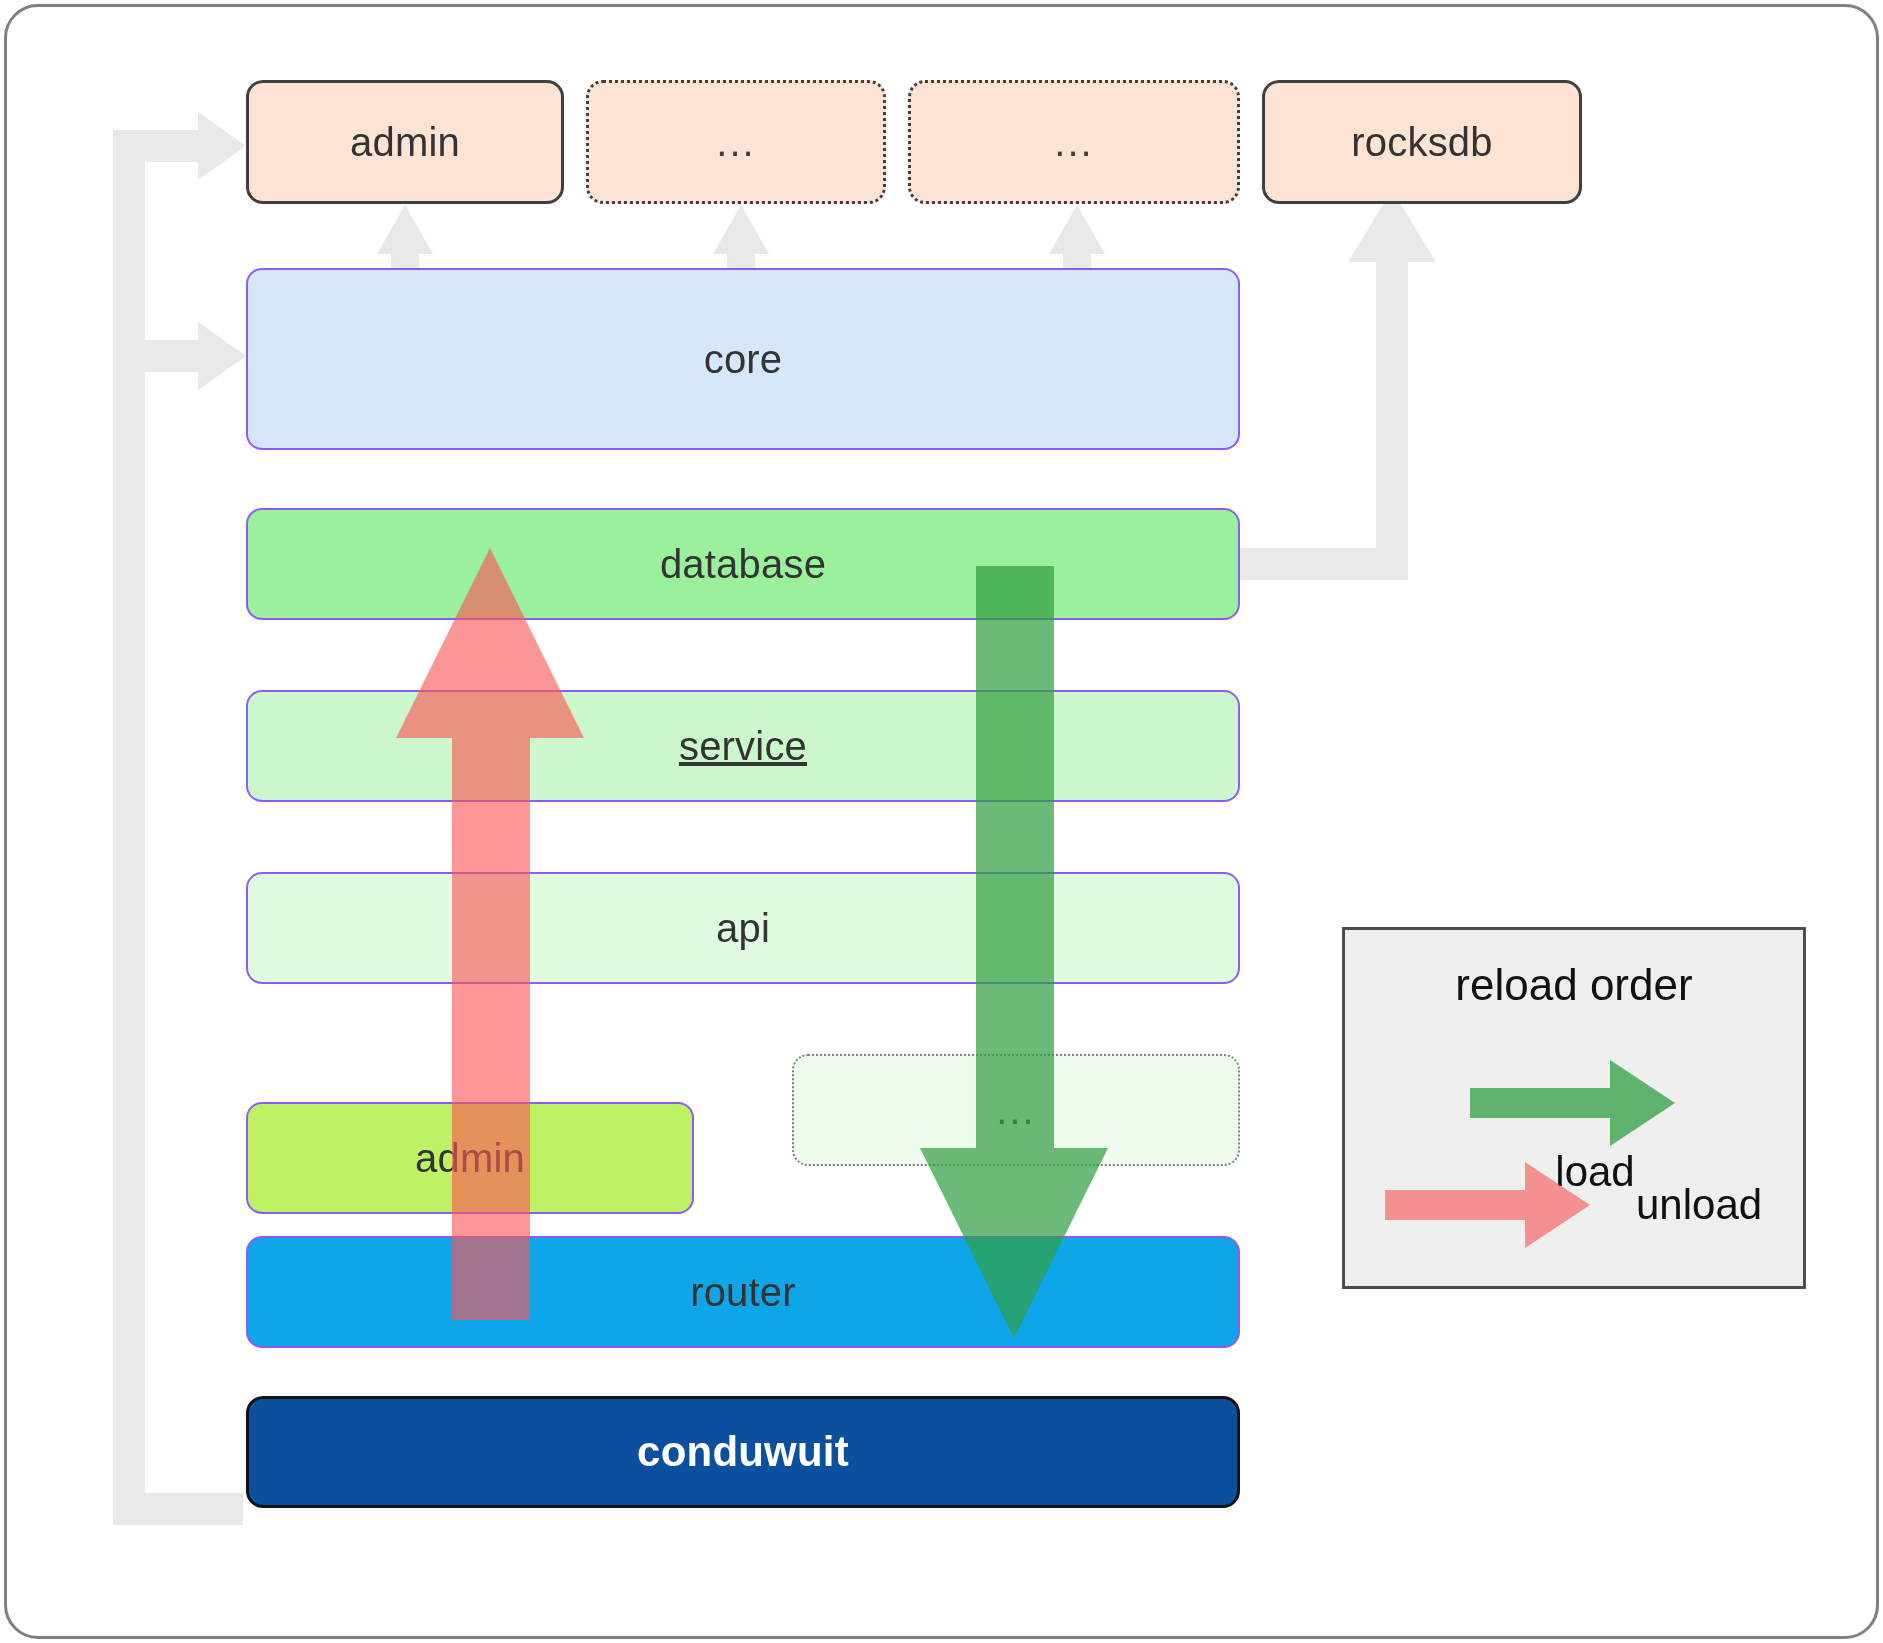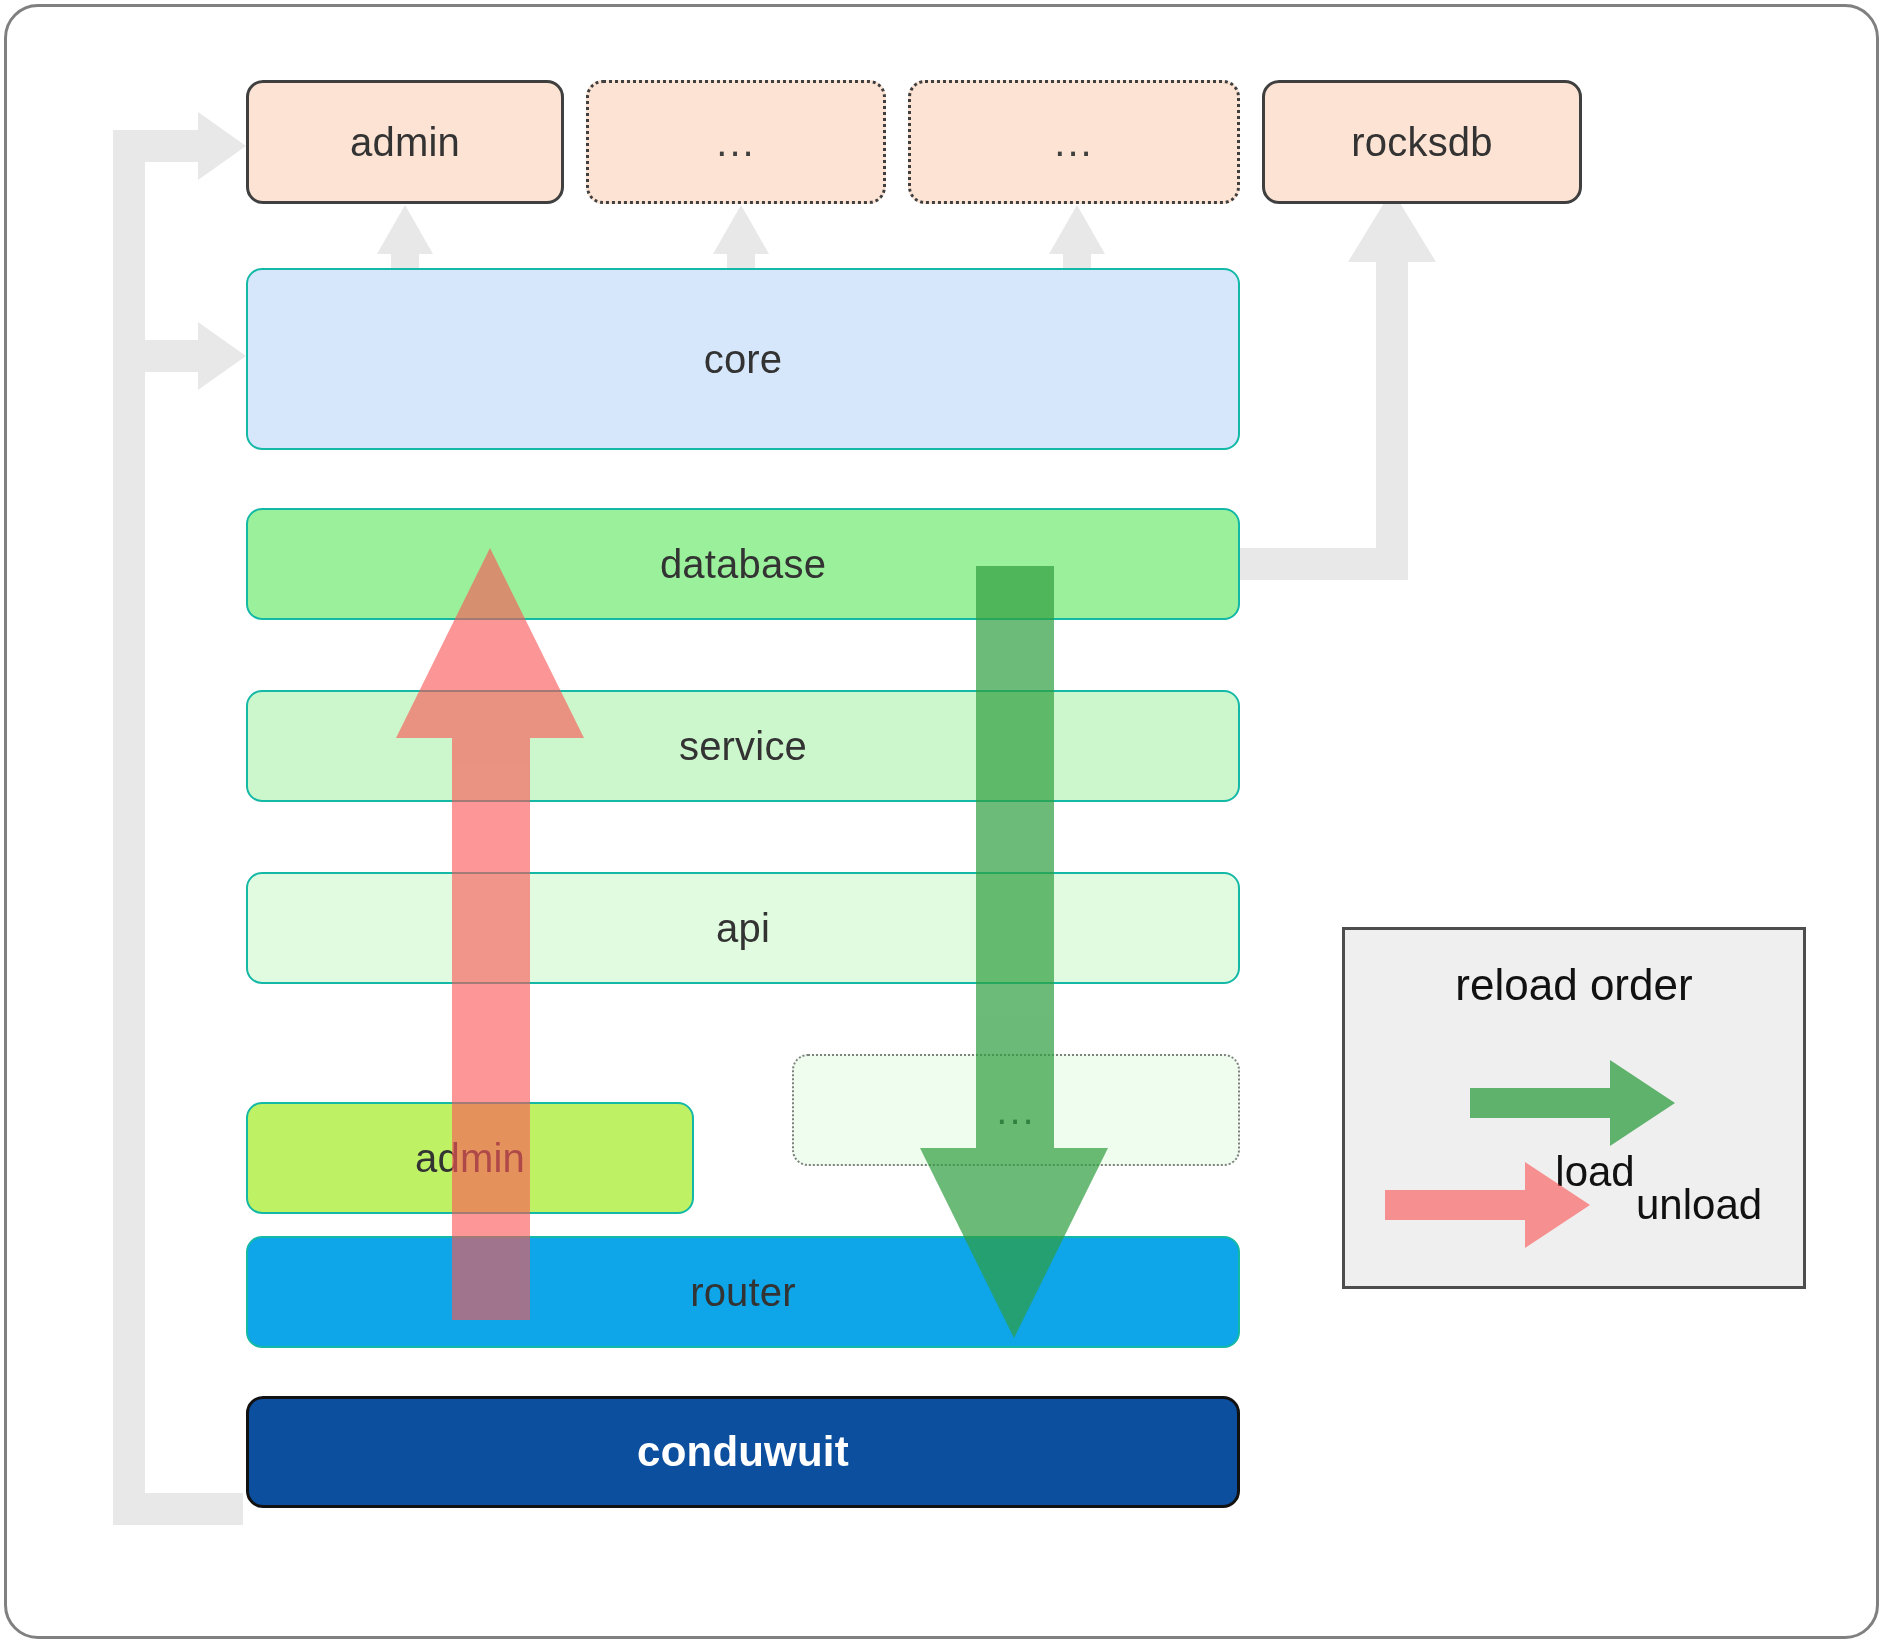--- a/index.html
+++ b/index.html
@@ -50,28 +50,28 @@
     border-radius: 17px;
     height: 124px;
   }
   .dep.dotted {
     border: 3px dotted #3f3f3f;
   }
   .dep .lbl { font-size: 40px; }
   .dots { font-size: 46px; line-height: .6; letter-spacing: 2px; color:#3f3f3f;}
 
   .layer {
-    border: 2px solid #14b8a6;
+    border: 2px solid #8b5cf6;
     border-radius: 16px;
   }
   .layer .lbl { font-size: 40px; }
 
   .l-core     { background: #d6e7fb; }
   .l-database { background: #9bf09b; }
-  .l-service  { background: #ccf7cc; }
+  .l-service  { background: #ccf7cc; text-decoration: underline; }
   .l-api      { background: #e0fbe0; }
   .l-admin    { background: #bef264; margin-top: 48px; }
   .l-dots     { background: #effdef; border: 2px dotted #808080; }
   .l-router   { background: #0ea5e9; }
 
   .l-conduwuit {
     background: #0b4f9e;
     border: 3px solid #111111;
     border-radius: 17px;
     color: #ffffff;

